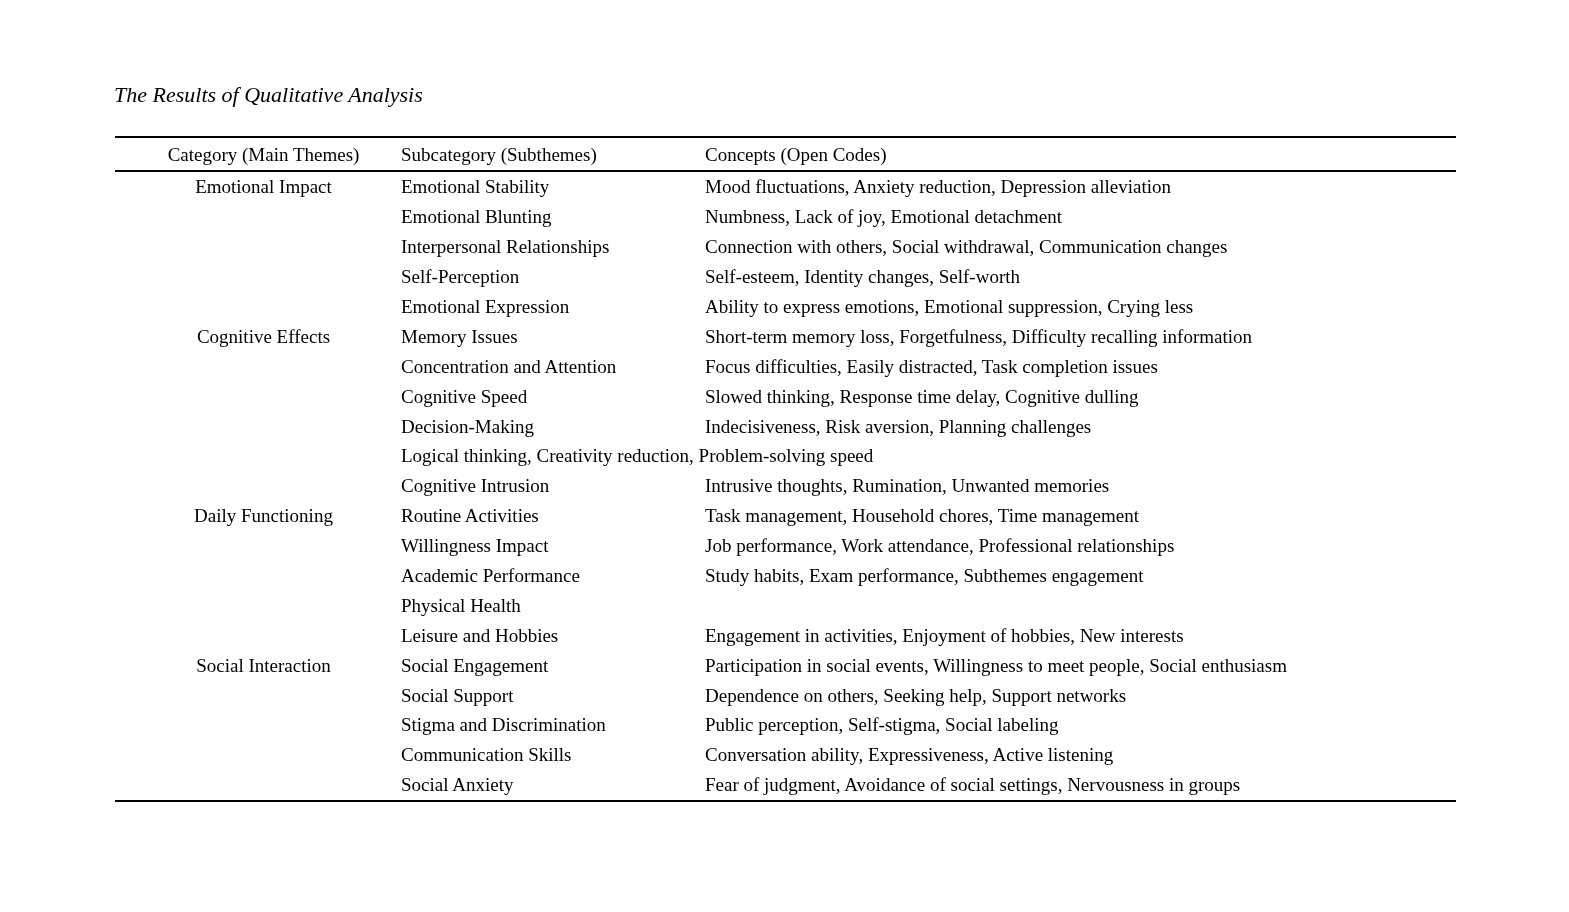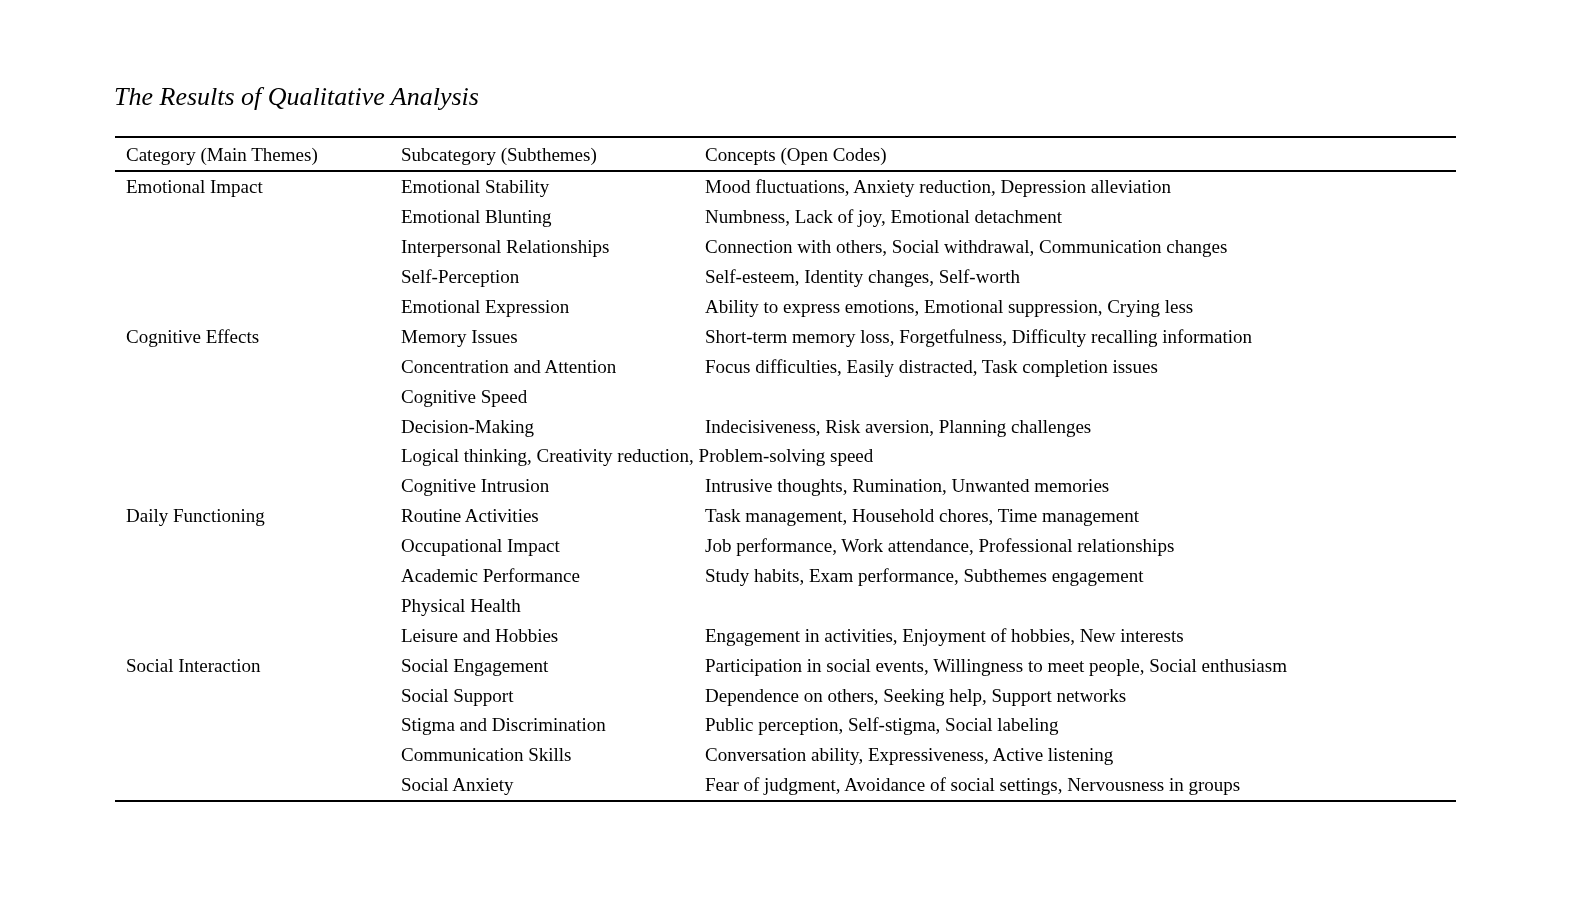--- a/index.html
+++ b/index.html
@@ -13,21 +13,21 @@
     color: #000000;
     font-family: "Liberation Serif", "DejaVu Serif", serif;
     position: relative;
     overflow: hidden;
   }
   .doc-title {
     position: absolute;
     left: 114px;
     top: 82px;
     margin: 0;
-    font-size: 26px;
+    font-size: 22px;
     font-style: italic;
     font-weight: normal;
     white-space: nowrap;
   }
   .apa-table {
     position: absolute;
     left: 115px;
     top: 136px;
     width: 1341px;
     border-top: 2px solid #000;
@@ -46,21 +46,21 @@
     grid-template-columns: 286px 304px 1fr;
     height: 29.9px;
     align-items: center;
   }
   .cell {
     font-size: 19px;
     line-height: 1;
     white-space: nowrap;
     overflow: visible;
   }
-  .c1 { padding-left: 11px; }
+  .c1 { padding-left: 11px; text-align: center; }
 </style>
 </head>
 <body>
 
 <div class="page">
 
   <h1 class="doc-title">The Results of Qualitative Analysis</h1>
 
   <div class="apa-table">
     <div class="thead">
@@ -107,20 +107,21 @@
 
   <div class="trow">
     <div class="cell c1"></div>
     <div class="cell c2">Concentration and Attention</div>
     <div class="cell c3">Focus difficulties, Easily distracted, Task completion issues</div>
   </div>
 
   <div class="trow">
     <div class="cell c1"></div>
     <div class="cell c2">Cognitive Speed</div>
+    <div class="cell c3">Slowed thinking, Response time delay, Cognitive dulling</div>
   </div>
 
   <div class="trow">
     <div class="cell c1"></div>
     <div class="cell c2">Decision-Making</div>
     <div class="cell c3">Indecisiveness, Risk aversion, Planning challenges</div>
   </div>
 
   <div class="trow">
     <div class="cell c1"></div>
@@ -134,21 +135,21 @@
   </div>
 
   <div class="trow">
     <div class="cell c1">Daily Functioning</div>
     <div class="cell c2">Routine Activities</div>
     <div class="cell c3">Task management, Household chores, Time management</div>
   </div>
 
   <div class="trow">
     <div class="cell c1"></div>
-    <div class="cell c2">Occupational Impact</div>
+    <div class="cell c2">Willingness Impact</div>
     <div class="cell c3">Job performance, Work attendance, Professional relationships</div>
   </div>
 
   <div class="trow">
     <div class="cell c1"></div>
     <div class="cell c2">Academic Performance</div>
     <div class="cell c3">Study habits, Exam performance, Subthemes engagement</div>
   </div>
 
   <div class="trow">

